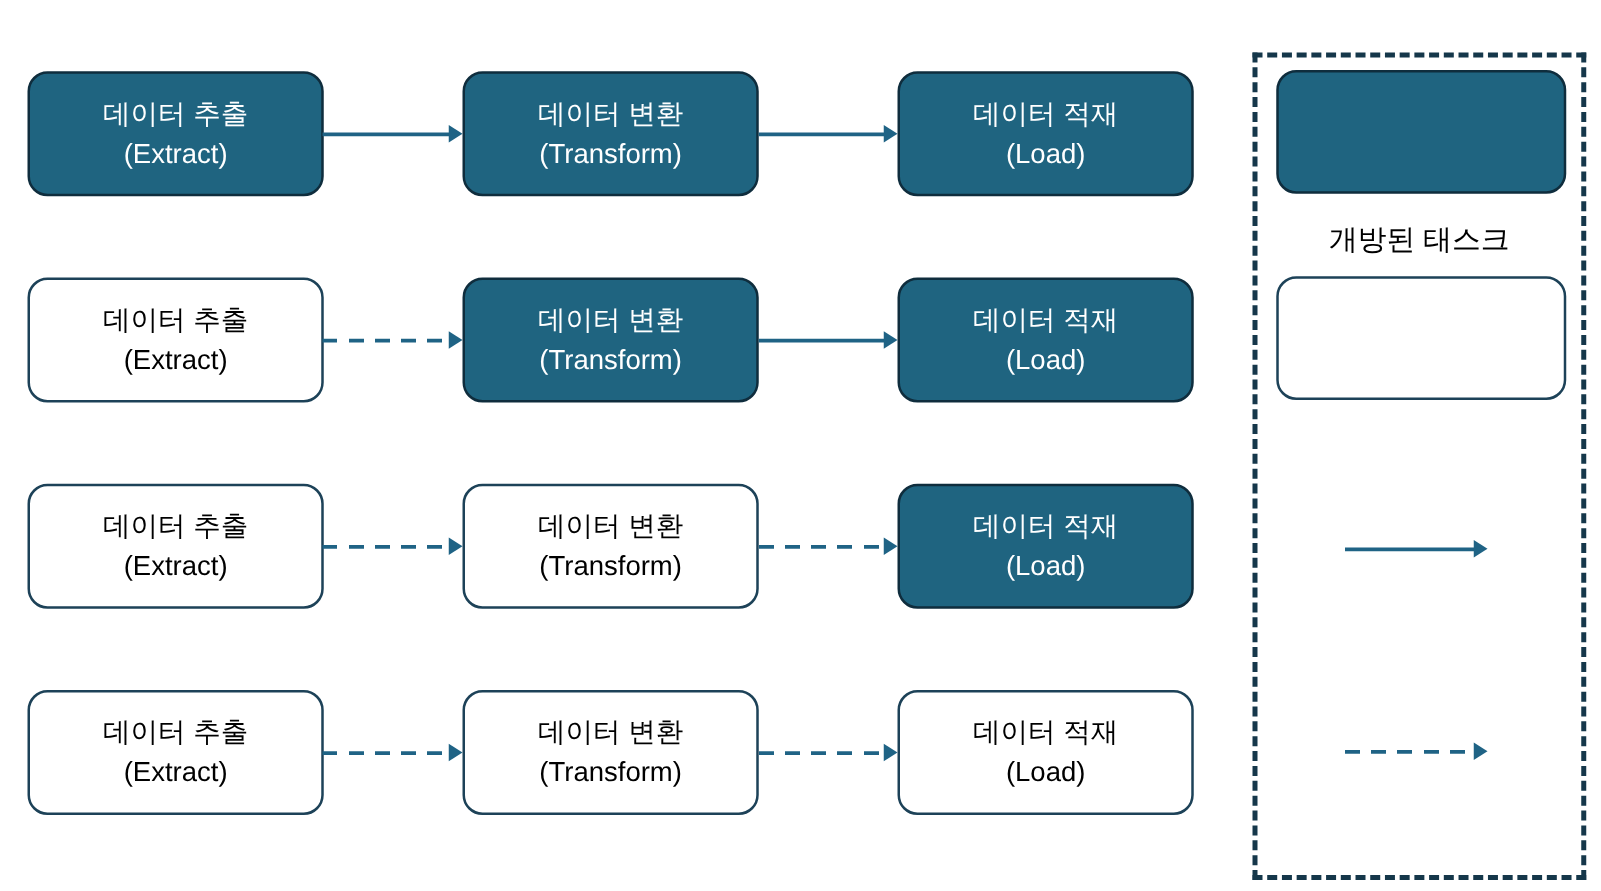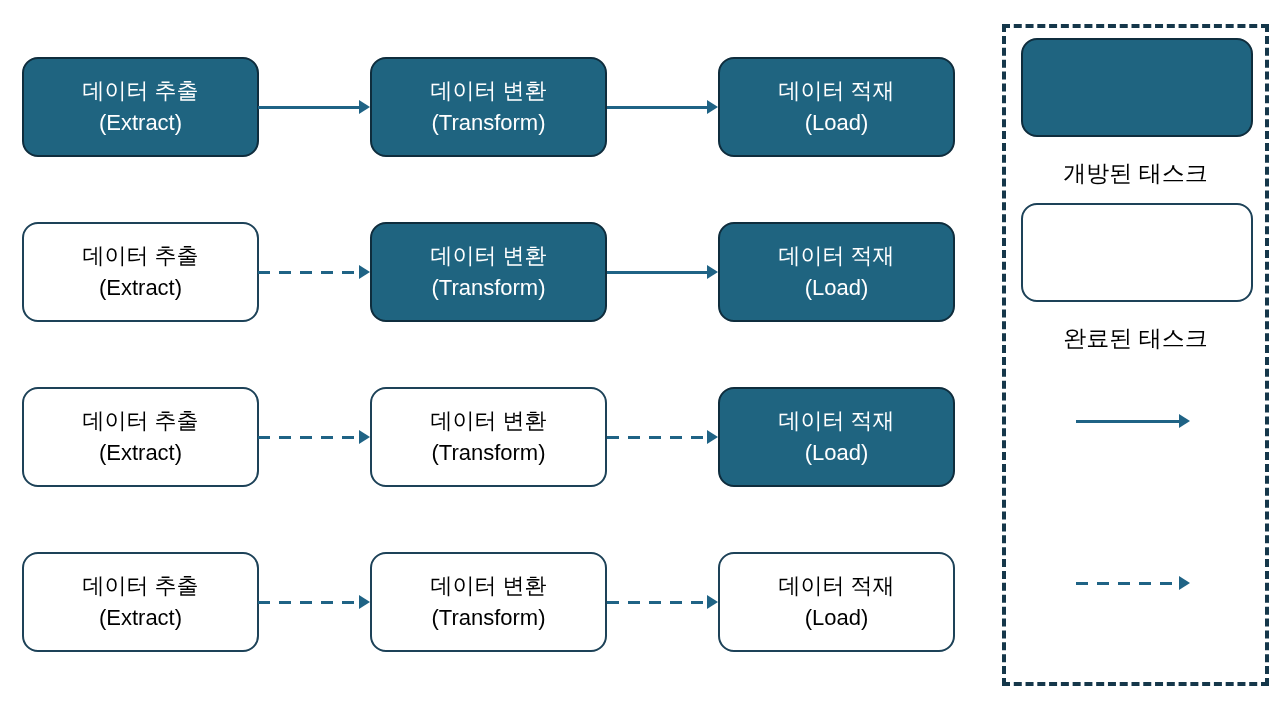--- a/index.html
+++ b/index.html
@@ -25,21 +25,21 @@
     background:repeating-linear-gradient(90deg, var(--arrow) 0 12px, transparent 12px 21px);
   }
   .connector .head {
     position:absolute; right:0; top:1px; width:0; height:0;
     border-left:11px solid var(--arrow);
     border-top:7px solid transparent; border-bottom:7px solid transparent;
   }
 
   
   .legend {
-    position:absolute; left:1002px; top:24px; width:267px; height:662px;
+    position:absolute; left:1002px; top:42px; width:267px; height:662px;
     border:4px dashed var(--legendBorder); background:#ffffff;
   }
   .legend .swatch {
     position:absolute; left:15px; width:232px; height:99px; border-radius:16px;
   }
   .swatch-filled { top:10px; background:var(--fill); border:2px solid var(--fillBorder); }
   .swatch-outline { top:175px; background:#ffffff; border:2px solid var(--outline); }
   .legend .lbl {
     position:absolute; left:0; width:100%; text-align:center;
     font-size:23px; color:var(--textOnWhite); line-height:30px;
@@ -133,21 +133,20 @@
   <div class="task task-done" style="left:718px;top:552px">
     <span>데이터 적재</span>
     <span>(Load)</span>
   </div>
 
   <div class="legend">
     <div class="swatch swatch-filled"></div>
     <div class="lbl" style="top:130px">개방된 태스크</div>
 
     <div class="swatch swatch-outline"></div>
-    <div class="lbl" style="top:295px">완료된 태스크</div>
 
     <div class="connector conn-solid" style="top:385px">
       <div class="line"></div>
       <div class="head"></div>
     </div>
 
     <div class="connector conn-dashed" style="top:547px">
       <div class="line"></div>
       <div class="head"></div>
     </div>

